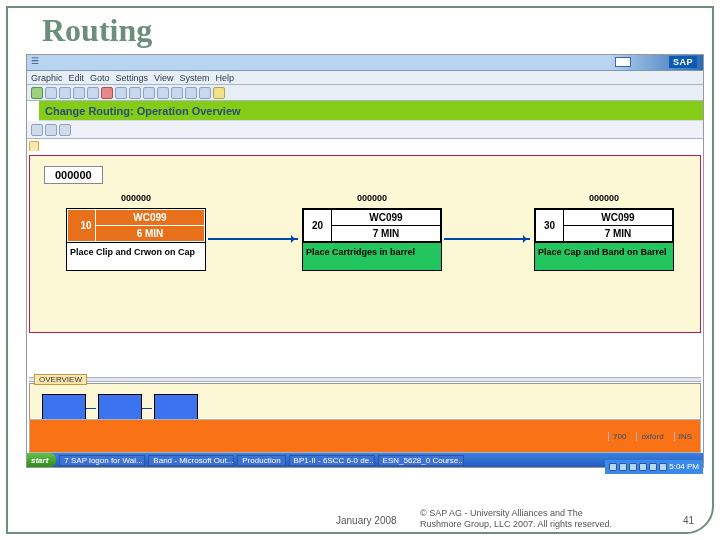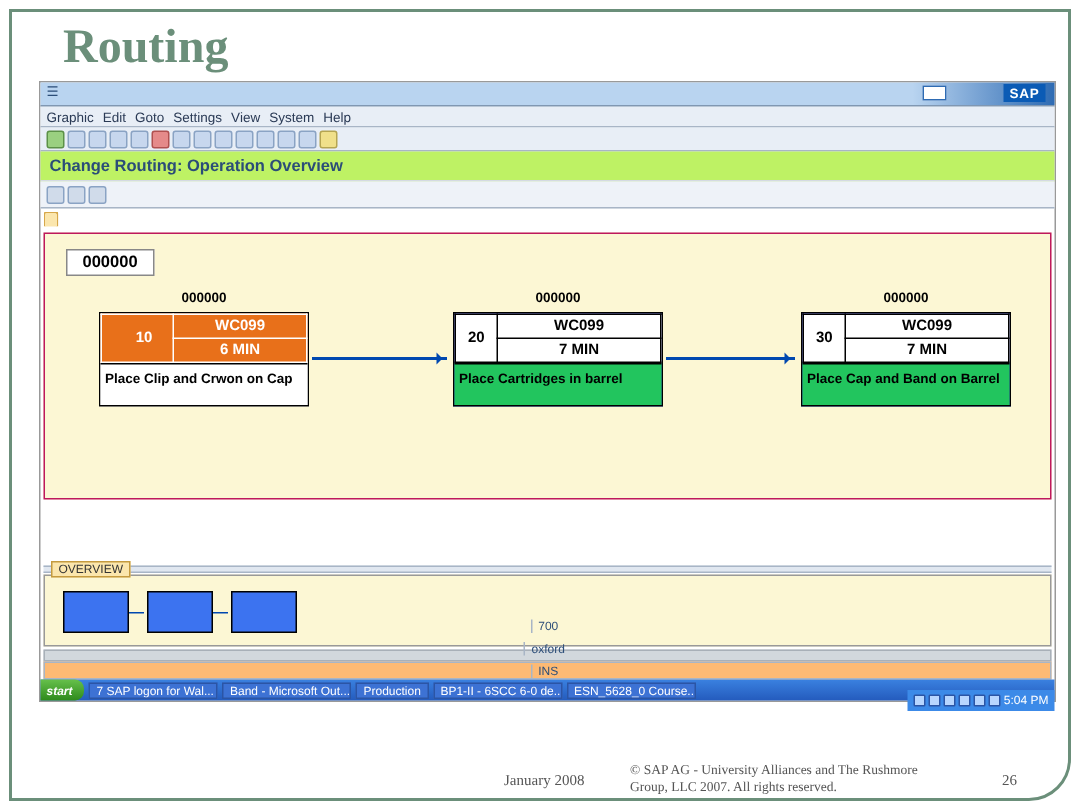--- a/index.html
+++ b/index.html
@@ -93,28 +93,29 @@
     width: 12px; height: 12px;
     background: #c7d7ee;
     border: 1px solid #8aa3c4;
     border-radius: 2px;
   }
   .toolbar .ico.green { background:#9ad080; border-color:#5c9148;}
   .toolbar .ico.red { background:#e58a8a; border-color:#b05050;}
   .toolbar .ico.yellow { background:#f0e08a; border-color:#b5a552;}
   .subtitle {
     height: 20px;
-    background: #bef264;
+    background: #84cc16;
     color: #2b4d78;
     font-size: 11px;
     font-weight: bold;
     display: flex;
     align-items: center;
     padding-left: 6px;
     border-bottom:1px solid #d4dae2;
+    margin-left:12px;
   }
   .toolbar2 {
     height: 18px;
     border-bottom: 1px solid #a8b5c6;
     display:flex;
     gap:2px;
     padding:1px 4px;
     align-items:center;
     background:#eef2f8;
   }
@@ -194,21 +195,21 @@
   .op .desc {
     border-top:1px solid #000;
     padding: 4px 3px;
     font-size: 9px;
     font-weight: bold;
     min-height: 28px;
     color:#000;
   }
   .op.orange table { background:#e8701a; }
   .op.orange table td { color:#fff; border-color:#fff; }
-  .op.orange .left-cell { width:48px;padding-left:10px; }
+  .op.orange .left-cell { width:28px;padding-left:10px; }
   .op.orange .desc { background:#fff; }
   .op.blue1 table td, .op.blue2 table td { border-color:#000; background:#fff; }
   .op.blue1, .op.blue2 { background:#3c73f0; }
   .op.blue1 table, .op.blue2 table { background:#c4b5fd; }
   .op.blue1 .left-cell, .op.blue2 .left-cell { width:28px; }
   .op.blue1 .desc, .op.blue2 .desc { background:#22c55e; color:#000; border-top-color:#000;}
   .arrow {
     position: absolute;
     top: 82px;
     height: 2px;
@@ -265,30 +266,29 @@
     bottom:26px;
     height:8px;
     background:#d2d8dd;
     border:1px solid #a8b0b8;
   }
   .sap-status {
     position:absolute;
     left:2px; right:2px;
     bottom:14px;
     height:12px;
-    background:#fdba74;
+    background:#f97316;
     border:1px solid #a8b5c6;
     font-size:8px;
     color:#2b4d78;
     display:flex;
     justify-content:flex-end;
     gap:6px;
-    padding:0 4px;
+    padding:16px 4px;
     align-items:center;
-    flex-direction:column;
   }
   .sap-status .cell { border-left:1px solid #a8b5c6; padding:0 4px;}
   .taskbar {
     position:absolute;
     left:0; right:0;
     bottom:0;
     height:14px;
     background:linear-gradient(#3a81e0,#245bbd);
     display:flex;
     align-items:center;
@@ -321,25 +321,24 @@
     background:#3c8ae8;
     height:100%;
     display:flex; align-items:center;
     padding:0 4px;
     gap:2px;
     margin-top:13px;
   }
   .tray .ti { width:8px; height:8px; background:#b7d6ff; border:1px solid #2b55a5; border-radius:1px;}
   .footer {
     position:absolute;
-    left:0; right:16px;
+    left:0; right:0;
     bottom: 10px;
     height: 52px;
     font-size: 10px;
-    font-family: Liberation Serif, serif;
   }
   .footer .date {
     position:absolute;
     left: 336px;
     bottom: 4px;
     font-size:10px;
     color:#555;
   }
   .footer .copy {
     position:absolute;
@@ -511,14 +510,14 @@
       <div class="ti"></div>
       <span>5:04 PM</span>
     </div>
   </div>
 
 </div>
 
 <div class="footer">
   <div class="date">January 2008</div>
   <div class="copy">© SAP AG - University Alliances and The Rushmore Group, LLC 2007. All rights reserved.</div>
-  <div class="pg">26</div>
+  <div class="pg">41</div>
 </div>
 
 </body></html>

